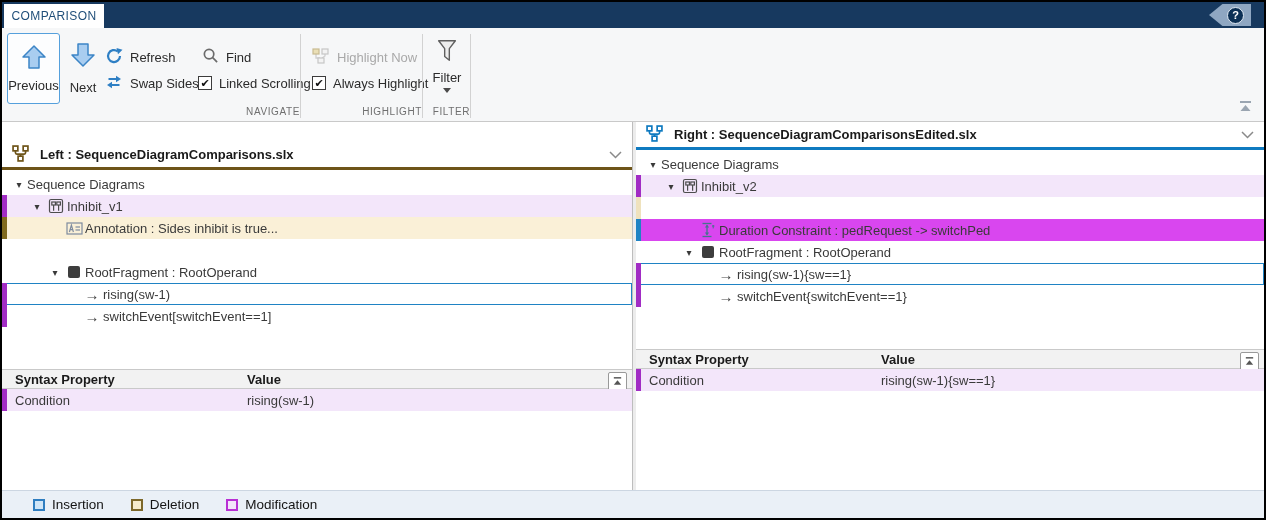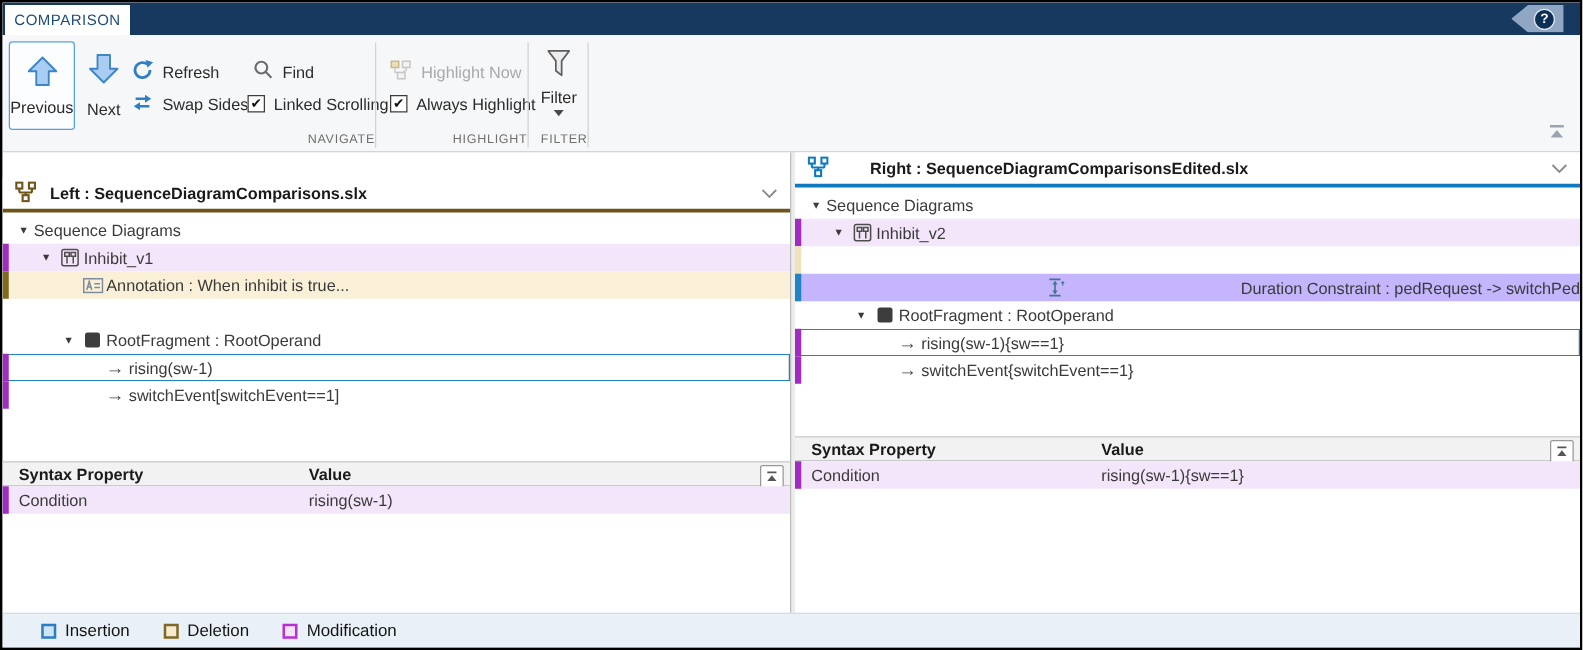--- a/index.html
+++ b/index.html
@@ -34,34 +34,34 @@
   .ribbon-collapse { position:absolute; right:11px; bottom:4px; }
 
   
   .main { display:flex; height:368px; }
   .panel { position:relative; background:#fff; }
   .panel.left { width:630px; }
   .panel.right { flex:1; }
   .splitter { width:4px; background:#ececec; border-left:1px solid #bdbdbd; }
   .panel-header { height:28px; display:flex; align-items:center; padding:0 10px; font-weight:bold; font-size:13px; color:#1a1a1a; background:#fff; }
   .panel.left .panel-header { border-bottom:3px solid #6e5418;margin-top:20px; }
-  .panel.right .panel-header { border-bottom:3px solid #0f7ac0;gap:22px; }
+  .panel.right .panel-header { border-bottom:3px solid #0f7ac0; }
   .panel-header .title { margin-left:11px; }
   .panel-header .chev { margin-left:auto; }
 
   .tree { padding-top:3px; height:199px; overflow:hidden; }
   .trow { position:relative; height:22px; display:flex; align-items:center; font-size:13px; color:#3a3a3a; }
   .trow .bar { position:absolute; left:0; top:0; bottom:0; width:5px; }
   .bar-mod { background:#a12cc4; }
   .bar-del { background:#806a1e; }
   .bar-del-light { background:#efe2bd; }
   .bar-ins { background:#1f83c4; }
   .bg-mod { background:#f3e6fa; }
   .bg-del { background:#faf0d7; }
-  .bg-ins { background:#c4b5fd;justify-content:space-between; }
+  .bg-ins { background:#d946ef; }
   .trow.selected { box-shadow:inset 0 0 0 1px #1f83c4; }
   .p0 { padding-left:9px; } .p1 { padding-left:27px; } .p2 { padding-left:45px; } .p3 { padding-left:63px; }
   .caret { width:16px; flex-shrink:0; text-align:center; font-size:10px; color:#3a3a3a; }
   .icon-slot { width:22px; flex-shrink:0; display:flex; align-items:center; justify-content:center; }
   .msg-arrow { width:22px; flex-shrink:0; text-align:center; font-size:15px; color:#444; }
   .tlabel { white-space:nowrap; }
 
   .ptable-head { position:relative; height:20px; border-top:1px solid #c9c9c9; border-bottom:1px solid #c9c9c9;
                  background:#f2f2f2; display:flex; align-items:center; font-weight:bold; font-size:13px; color:#1a1a1a; }
   .col-prop { width:245px; padding-left:13px; }
@@ -243,21 +243,21 @@
           <span class="bar bar-del"></span>
           <span class="caret"></span>
           <span class="icon-slot">
             <svg width="17" height="13" viewBox="0 0 17 13" fill="none" stroke="#7e8b9e" stroke-width="1.2">
               <rect x="1" y="1" width="15" height="11"></rect>
                 <path d="M3.4 10 L5.4 3.2 L7.4 10 M4.2 7.6 H6.6"></path>
                 <line x1="9.5" y1="5" x2="14" y2="5"></line>
                 <line x1="9.5" y1="8" x2="14" y2="8"></line>
             </svg>
           </span>
-          <span class="tlabel">Annotation : When inhibit is true...</span>
+          <span class="tlabel">Annotation : Sides inhibit is true...</span>
         </div>
         <div class="trow">
           <span class="tlabel"></span>
         </div>
         <div class="trow p2">
           <span class="caret">▾</span>
           <span class="icon-slot">
             <svg width="16" height="16" viewBox="0 0 16 16">
                 <rect x="2" y="2" width="12" height="12" rx="2" fill="#3d3d3d"></rect>
               </svg>

